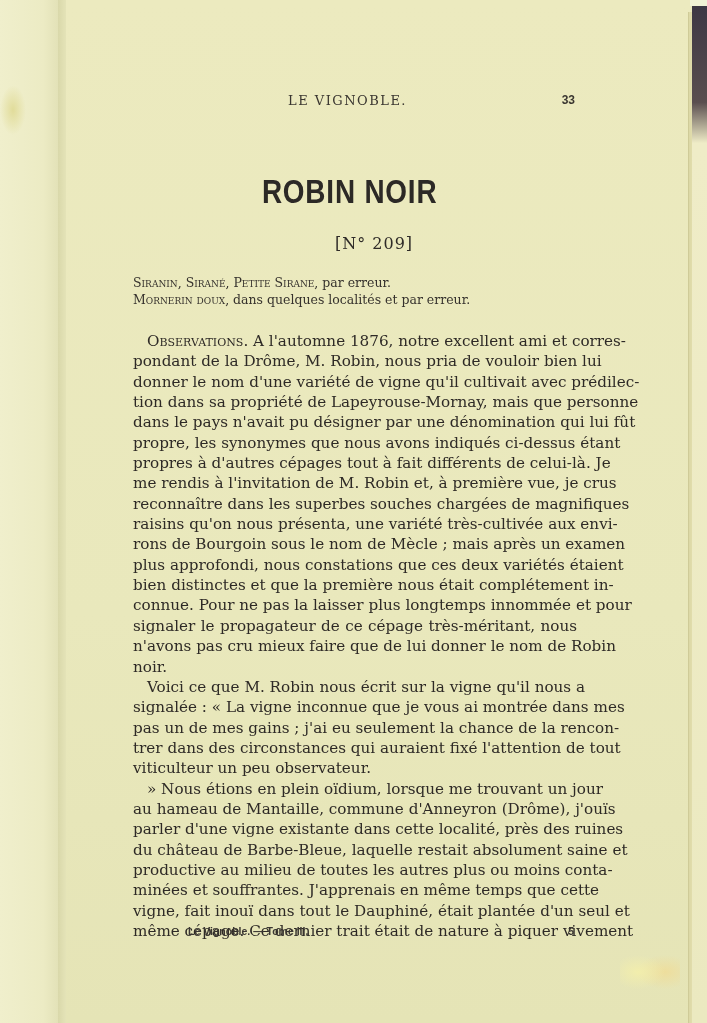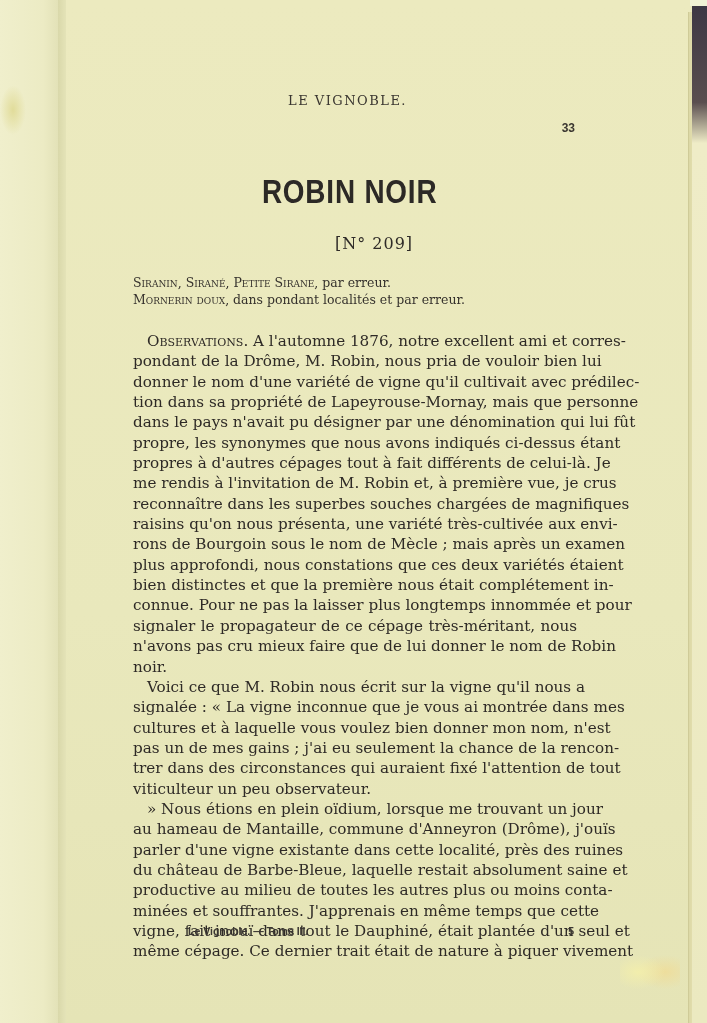--- a/index.html
+++ b/index.html
@@ -32,21 +32,21 @@
     .background-strip {
       position: absolute; left: 692px; top: 0; width: 15px; height: 1023px;
       background: linear-gradient(to bottom, #3b3644 0%, #5a4e4f 10%, #efecc7 14%, #ebe9c0 100%);
     }
     .top-strip { position: absolute; left: 690px; top: 0; width: 17px; height: 6px; background: #f1f2d6; }
     .running-head {
       position: absolute; left: 133px; top: 93px; width: 442px; height: 20px;
       color: #3a3630; font-size: 13px; text-decoration: underline;
     }
     .running-title { position: absolute; left: 155px; top: 0; letter-spacing: 1.5px; }
-    .page-number { position: absolute; right: 0; top: 0; font-weight: bold; font-size: 12px; font-family: "Liberation Sans", sans-serif; margin-top: 28px; }
+    .page-number { position: absolute; right: 0; top: 0; font-weight: bold; font-size: 12px; font-family: "Liberation Sans", sans-serif; }
     .title {
       position: absolute; left: 0; width: 700px; top: 172px; text-align: center;
       font-family: "Liberation Sans", sans-serif; font-weight: bold;
       font-size: 34px; color: #2c2926; letter-spacing: 1px;
       transform: scaleX(0.82); transform-origin: 348px 0;
     }
     .number-tag {
       position: absolute; left: 0; width: 700px; top: 234px; text-align: center;
       font-size: 16px; color: #2f2b28; letter-spacing: 1px; margin-left: 24px;
     }
@@ -91,21 +91,21 @@
 </div>
 
 <div class="title">ROBIN NOIR</div>
 <div class="number-tag">[N° 209]</div>
 
 <div class="synonyms">
   <div>
     <span class="sc">Siranin, Sirané, Petite Sirane,</span><span> par erreur.</span>
   </div>
   <div>
-    <span class="sc">Mornerin doux,</span><span> dans pondant localités et par erreur.</span>
+    <span class="sc">Mornerin doux,</span><span> dans quelques localités et par erreur.</span>
   </div>
 </div>
 
 <div class="body-text" id="body-text">
     <span class="line" style="padding-left: 14px; margin-top: 8px;"><span class="sc">Observations.</span><span> A l'automne 1876, notre excellent ami et corres-</span></span>
     <span class="line"><span>pondant de la Drôme, M. Robin, nous pria de vouloir bien lui</span></span>
     <span class="line"><span>donner le nom d'une variété de vigne qu'il cultivait avec prédilec-</span></span>
     <span class="line"><span>tion dans sa propriété de Lapeyrouse-Mornay, mais que personne</span></span>
     <span class="line"><span>dans le pays n'avait pu désigner par une dénomination qui lui fût</span></span>
     <span class="line"><span>propre, les synonymes que nous avons indiqués ci-dessus étant</span></span>
@@ -115,21 +115,20 @@
     <span class="line"><span>raisins qu'on nous présenta, une variété très-cultivée aux envi-</span></span>
     <span class="line"><span>rons de Bourgoin sous le nom de Mècle ; mais après un examen</span></span>
     <span class="line"><span>plus approfondi, nous constations que ces deux variétés étaient</span></span>
     <span class="line"><span>bien distinctes et que la première nous était complétement in-</span></span>
     <span class="line"><span>connue. Pour ne pas la laisser plus longtemps innommée et pour</span></span>
     <span class="line"><span>signaler le propagateur de ce cépage très-méritant, nous</span></span>
     <span class="line"><span>n'avons pas cru mieux faire que de lui donner le nom de Robin</span></span>
     <span class="line last"><span>noir.</span></span>
     <span class="line" style="padding-left: 14px;"><span>Voici ce que M. Robin nous écrit sur la vigne qu'il nous a</span></span>
     <span class="line"><span>signalée : « La vigne inconnue que je vous ai montrée dans mes</span></span>
-    <span class="line"><span>cultures et à laquelle vous voulez bien donner mon nom, n'est</span></span>
     <span class="line"><span>pas un de mes gains ; j'ai eu seulement la chance de la rencon-</span></span>
     <span class="line"><span>trer dans des circonstances qui auraient fixé l'attention de tout</span></span>
     <span class="line last"><span>viticulteur un peu observateur.</span></span>
     <span class="line" style="padding-left: 14px;"><span>» Nous étions en plein oïdium, lorsque me trouvant un jour</span></span>
     <span class="line"><span>au hameau de Mantaille, commune d'Anneyron (Drôme), j'ouïs</span></span>
     <span class="line"><span>parler d'une vigne existante dans cette localité, près des ruines</span></span>
     <span class="line"><span>du château de Barbe-Bleue, laquelle restait absolument saine et</span></span>
     <span class="line"><span>productive au milieu de toutes les autres plus ou moins conta-</span></span>
     <span class="line"><span>minées et souffrantes. J'apprenais en même temps que cette</span></span>
     <span class="line"><span>vigne, fait inouï dans tout le Dauphiné, était plantée d'un seul et</span></span>

